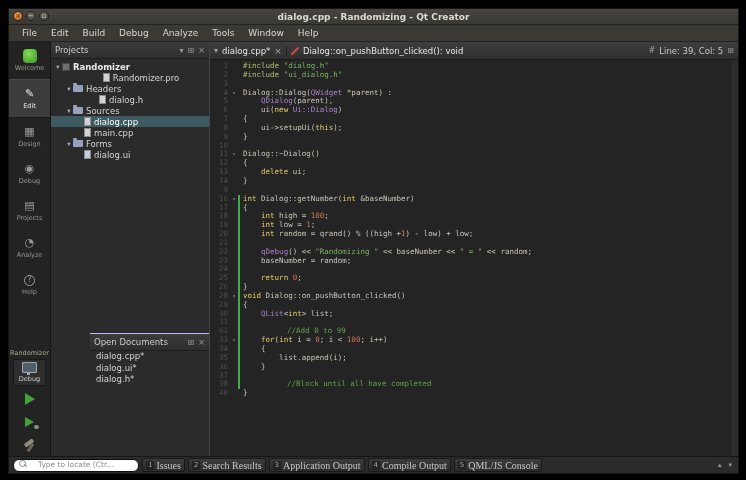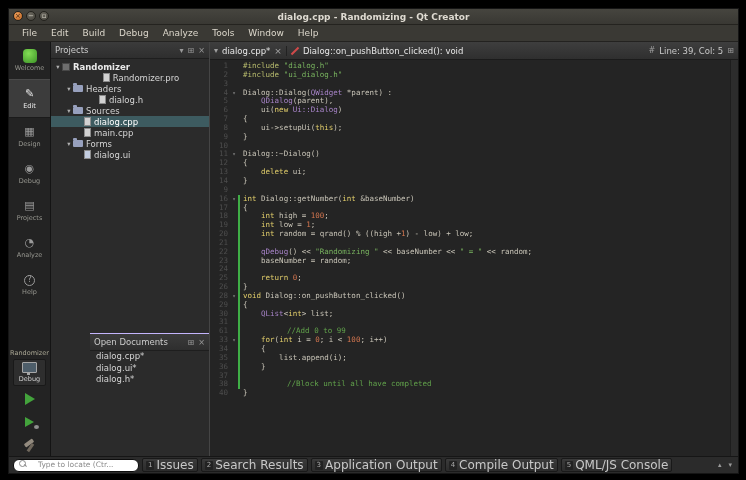--- a/index.html
+++ b/index.html
@@ -110,21 +110,21 @@
              display:flex;align-items:center;gap:3px;padding:0 4px;}
   .locate{width:114px;height:11px;background:#ffffff;border:1px solid #0e0e0e;border-radius:6px;
           display:flex;align-items:flex-start;gap:12px;padding:0 5px;overflow:hidden;}
   .mag{width:5px;height:5px;border:1px solid #8a8a8a;border-radius:50%;position:relative;flex:none;}
   .mag::after{content:"";position:absolute;left:4px;top:4px;width:3px;height:1px;background:#8a8a8a;transform:rotate(45deg);}
   .loc-text{font-size:7.5px;color:#8b8b8b;white-space:nowrap;}
   .outbtns{display:flex;gap:3px;}
   .out-btn{height:12px;display:flex;align-items:center;gap:2px;background:linear-gradient(#3b3b3b,#2c2c2c);
            border:1px solid #191919;border-radius:2px;padding:0 3px;}
   .out-btn .num{font-size:7px;color:#aaa;background:#222;padding:0 2px;border-radius:1px;line-height:9px;}
-  .out-btn .lbl{font-size:12px;color:#c8c8c8;white-space:nowrap;}
+  .out-btn .lbl{font-size:10px;color:#c8c8c8;white-space:nowrap;font-family:Liberation Serif, serif;}
   .sb-arrow{font-size:7px;color:#9a9a9a;padding:0 2px;}
 </style>
 </head>
 <body>
 
 <div class="stage">
   <div class="window">
 
     <div class="titlebar">
       <div class="winbtns">

